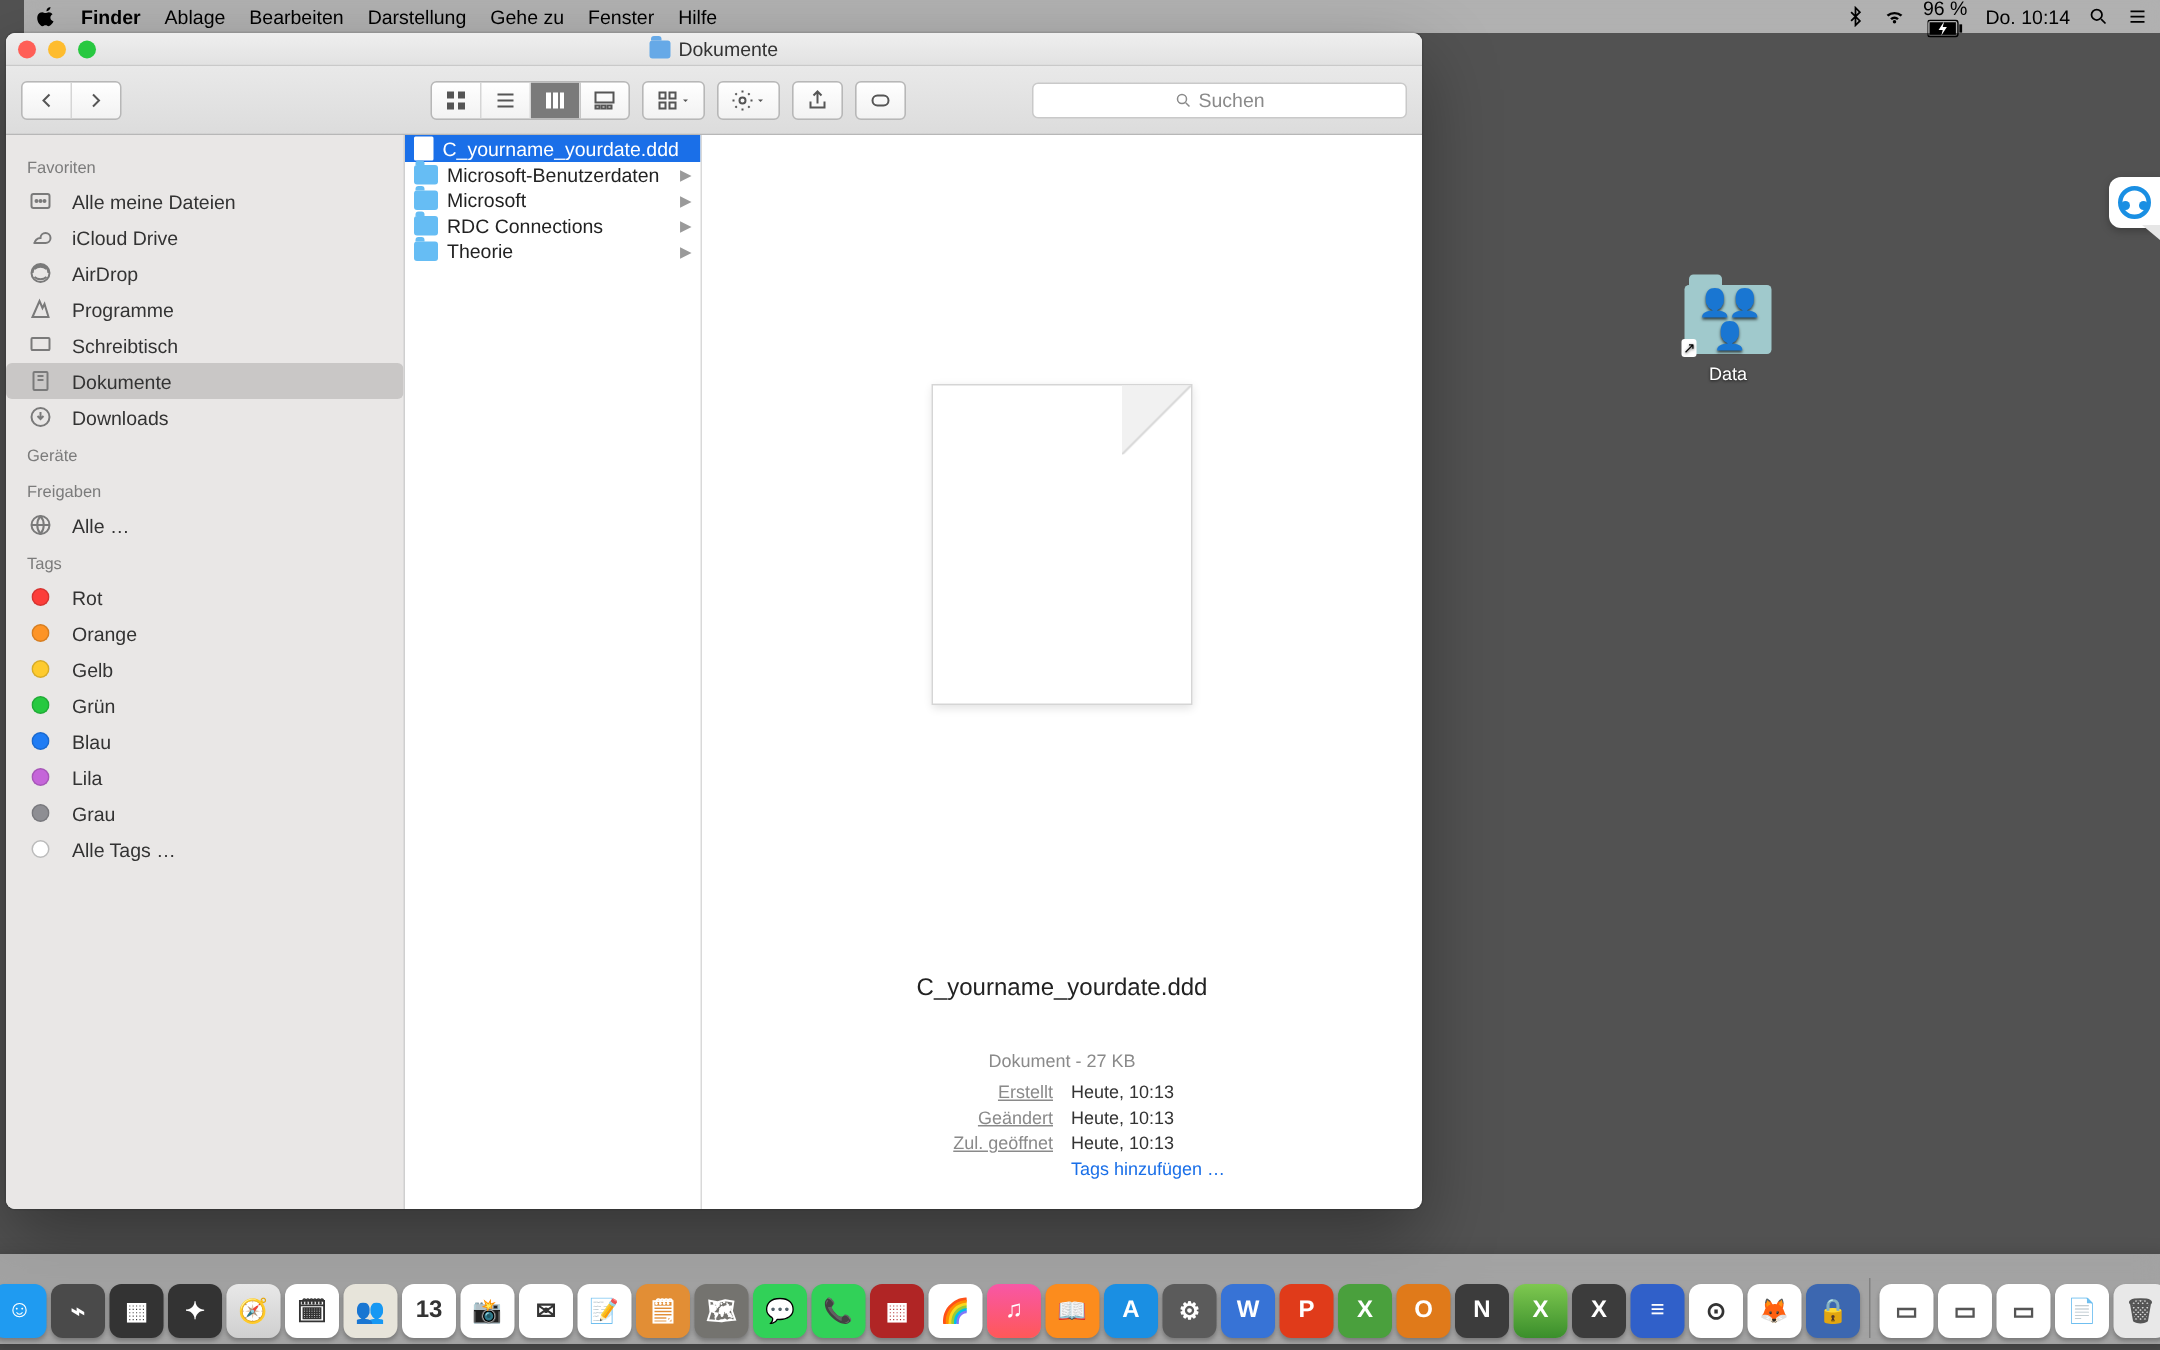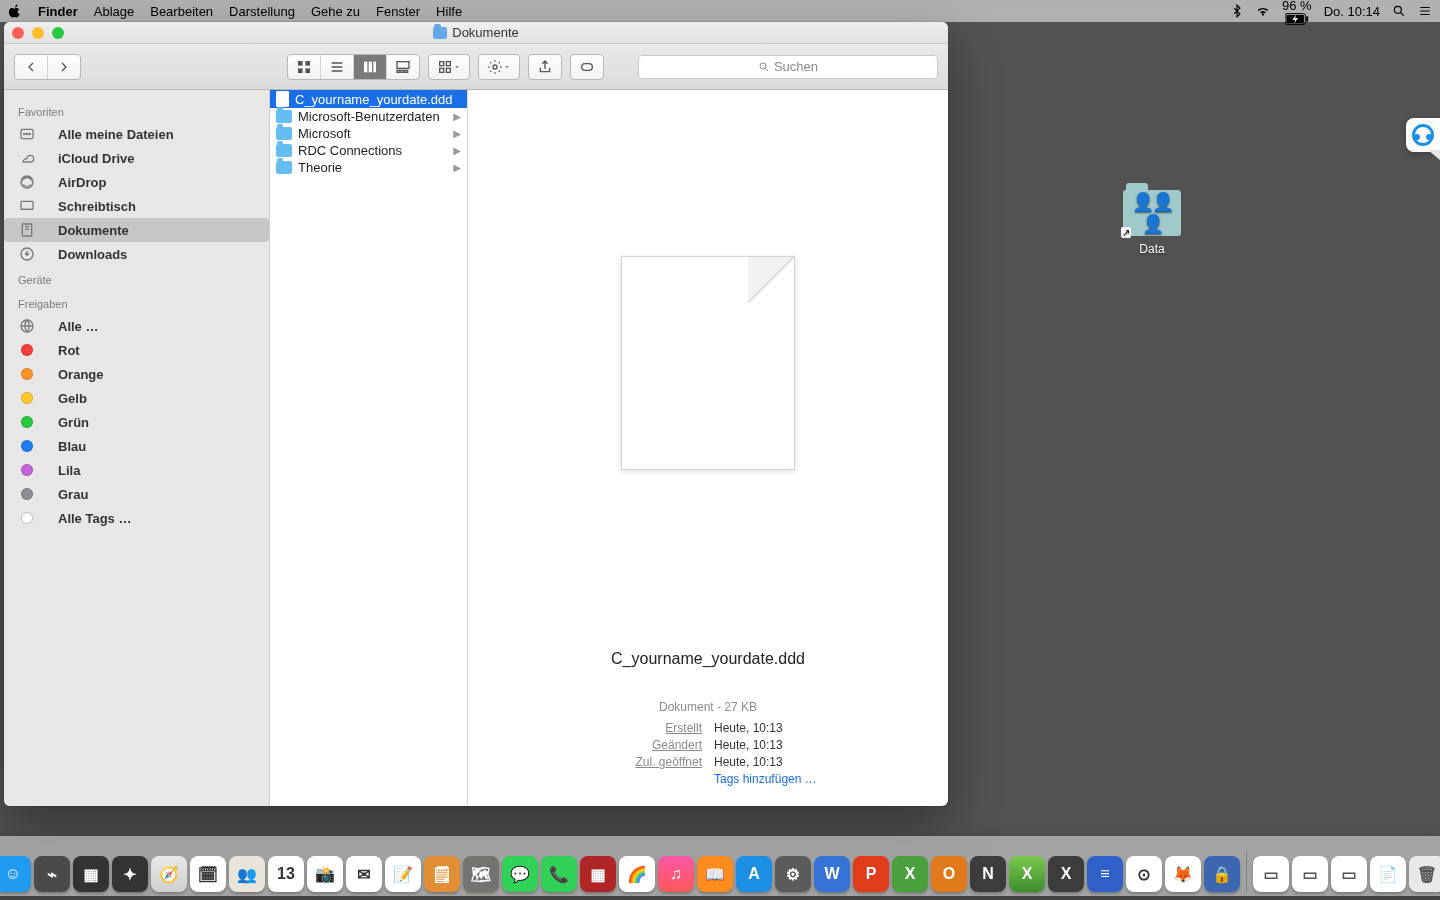--- a/index.html
+++ b/index.html
@@ -1,20 +1,20 @@
 <!DOCTYPE html>
 <html><head>
 <meta charset="utf-8">
 <style>
 * { box-sizing: border-box; margin: 0; padding: 0; font-family: -apple-system, "Helvetica Neue", Arial, sans-serif; }
 html, body { width: 1440px; height: 900px; overflow: hidden; }
 body { background: #525252; position: relative; }
 
 
-.menubar { position: absolute; top:0; left:0; right:0; height:22px; background:rgba(255,255,255,.55); backdrop-filter:blur(6px); display:flex; align-items:center; font-size:13px; color:#000; padding:0 8px; }
+.menubar { position: absolute; top:0; left:16px; right:0; height:22px; background:rgba(255,255,255,.55); backdrop-filter:blur(6px); display:flex; align-items:center; font-size:13px; color:#000; padding:0 8px; }
 .menubar .left { display:flex; gap:16px; align-items:center;}
 .menubar .left b { font-weight:600;}
 .menubar .right { margin-left:auto; display:flex; gap:12px; align-items:center; font-size:13px;}
 .menubar svg { width:14px; height:14px; display:block;}
 
 
 .desktop-item { position:absolute; top:190px; left:1122px; width:60px; text-align:center; color:#fff; font-size:12px; text-shadow:0 1px 2px rgba(0,0,0,.7);}
 .desktop-item .folder { width:58px; height:46px; background:#a0c9cc; border-radius:3px; position:relative; margin:0 auto 6px;}
 .desktop-item .folder::before { content:""; position:absolute; top:-7px; left:3px; width:22px; height:7px; background:#a0c9cc; border-radius:3px 3px 0 0;}
 .desktop-item .folder .people { position:absolute; inset:0; display:flex; align-items:center; justify-content:center; color:#6f9a9c; font-size:18px; letter-spacing:-3px;}
@@ -35,27 +35,27 @@
 .t-close{background:#ff5f57}.t-min{background:#febc2e}.t-max{background:#28c840}
 .titlebar .ticon{width:14px;height:12px;background:#66a9e7;border-radius:2px;margin-right:5px;position:relative;}
 .titlebar .ticon::before{content:"";position:absolute;top:-3px;left:1px;width:7px;height:3px;background:#66a9e7;border-radius:2px 2px 0 0;}
 
 .toolbar { height:46px; background:linear-gradient(#e9e9e9,#dcdcdc); border-bottom:1px solid #b7b7b7; display:flex; align-items:center; padding:0 10px; gap:8px;}
 .seg{display:flex;border:1px solid #b7b7b7;border-radius:4px;overflow:hidden;background:linear-gradient(#fff,#f2f2f2);}
 .seg button{border:none;background:transparent;padding:4px 8px;display:flex;align-items:center;justify-content:center;color:#555;cursor:default;border-right:1px solid #d5d5d5;}
 .seg button:last-child{border-right:none;}
 .seg button.active{background:#7a7a7a;color:#fff;}
 .tb-spacer{flex:1;}
-.search{width:300px;height:24px;border:1px solid #c9c9c9;border-radius:4px;background:#fff;display:flex;align-items:center;justify-content:center;gap:4px;color:#8a8a8a;font-size:13px;}
+.search{width:250px;height:24px;border:1px solid #c9c9c9;border-radius:4px;background:#fff;display:flex;align-items:center;justify-content:center;gap:4px;color:#8a8a8a;font-size:13px;}
 .search svg{width:12px;height:12px;}
 
 .body { flex:1; display:flex; min-height:0;}
 .sidebar { width:266px; background:#e9e7e6; border-right:1px solid #cfcfcf; overflow-y:auto; padding:8px 0 12px; font-size:13px;}
 .section-label{color:#7b7b7b;font-size:11px;padding:8px 14px 4px;}
-.srow{display:flex;align-items:center;gap:22px;padding:3px 14px;color:#333;border-radius:4px;margin:0 0px;cursor:default;font-weight:bold;}
+.srow{display:flex;align-items:center;gap:12px;padding:3px 14px;color:#333;border-radius:4px;margin:0 0px;cursor:default;}
 .srow.sel{background:#c9c7c6;}
 .srow .sicon{width:18px;height:18px;display:flex;align-items:center;justify-content:center;color:#7a7a7a;}
 .srow .tagdot{width:12px;height:12px;border-radius:50%;border:1px solid rgba(0,0,0,.15);}
 .srow .eject{margin-left:auto;color:#9a9a9a;}
 
 .column{width:198px;border-right:1px solid #d9d9d9;overflow-y:auto;font-size:13px;}
 .crow{display:flex;align-items:center;gap:6px;padding:1px 6px;cursor:default;color:#222;}
 .crow .foldicon{width:16px;height:13px;background:#66bdf4;border-radius:2px;position:relative;flex:none;}
 .crow .foldicon::before{content:"";position:absolute;top:-3px;left:1px;width:6px;height:3px;background:#66bdf4;border-radius:2px 2px 0 0;}
 .crow .fileicon{width:13px;height:16px;background:#fff;border:1px solid #bbb;border-radius:1px;flex:none;position:relative;}
@@ -275,20 +275,28 @@
               <svg class="i" viewBox="0 0 24 24" fill="none" stroke="currentColor" stroke-width="2">
                 <circle cx="12" cy="12" r="9"></circle>
                 <path d="M4 12a8 8 0 0116 0M6 8a9 9 0 0112 0M6 16a9 9 0 0012 0"></path>
               </svg>
             </span>
             <span>AirDrop</span>
           </div>
           <div class="srow">
             <span class="sicon">
               <svg class="i" viewBox="0 0 24 24" fill="none" stroke="currentColor" stroke-width="2">
+                <path d="M4 20l7-16 3 7 2-4 4 13z"></path>
+              </svg>
+            </span>
+            <span>Programme</span>
+          </div>
+          <div class="srow">
+            <span class="sicon">
+              <svg class="i" viewBox="0 0 24 24" fill="none" stroke="currentColor" stroke-width="2">
                 <rect x="3" y="5" width="18" height="12" rx="1"></rect>
                 <path d="M3 17h18"></path>
               </svg>
             </span>
             <span>Schreibtisch</span>
           </div>
           <div class="srow sel">
             <span class="sicon">
               <svg class="i" viewBox="0 0 24 24" fill="none" stroke="currentColor" stroke-width="2">
                 <rect x="5" y="3" width="14" height="18" rx="1"></rect>
@@ -313,20 +321,21 @@
           <div class="srow">
             <span class="sicon">
               <svg class="i" viewBox="0 0 24 24" fill="none" stroke="currentColor" stroke-width="2">
                 <circle cx="12" cy="12" r="9"></circle>
                 <path d="M3 12h18M12 3a14 14 0 010 18M12 3a14 14 0 000 18"></path>
               </svg>
             </span>
             <span>Alle …</span>
           </div>
         </div>
+      <div class="section-label">Tags</div>
       <div id="sb-tags">
           <div class="srow">
             <span class="sicon">
               <span class="tagdot" style="background:#fc3d39"></span>
             </span>
             <span>Rot</span>
           </div>
           <div class="srow">
             <span class="sicon">
               <span class="tagdot" style="background:#fd9426"></span>

